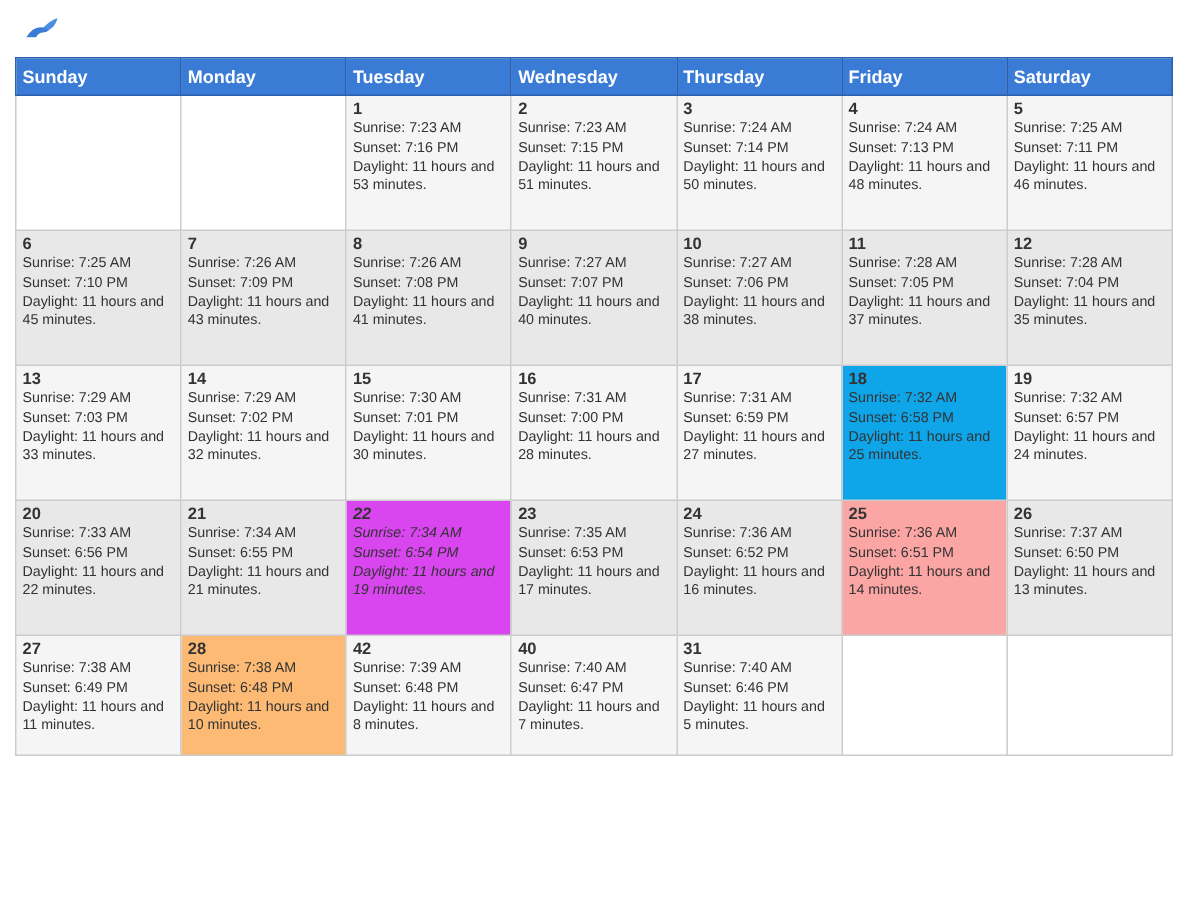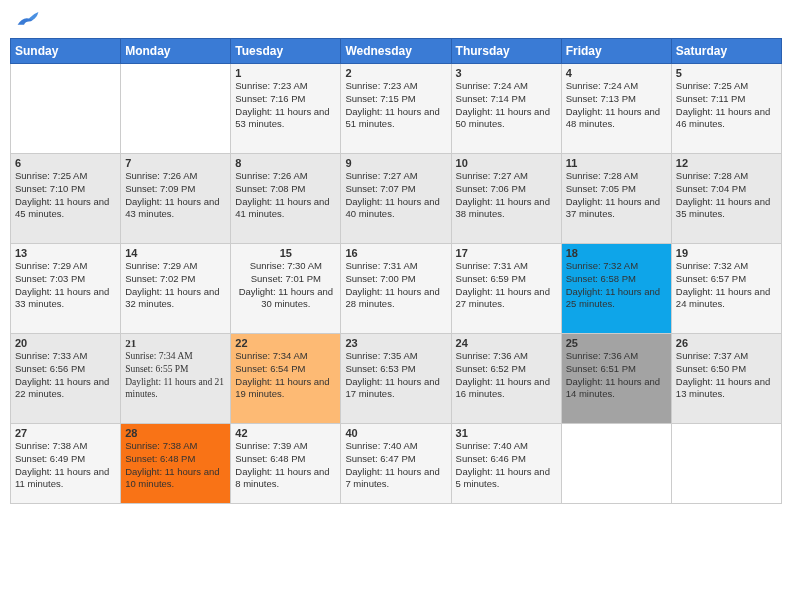--- a/index.html
+++ b/index.html
@@ -191,21 +191,21 @@
       </tr>
       <tr>
         <td style="background-color: rgb(245, 245, 245);">
           <span class="day-number">13</span>
           <div class="day-info">Sunrise: 7:29 AM<br>Sunset: 7:03 PM<br>Daylight: 11 hours and 33 minutes.</div>
         </td>
         <td style="background-color: rgb(245, 245, 245);">
           <span class="day-number">14</span>
           <div class="day-info">Sunrise: 7:29 AM<br>Sunset: 7:02 PM<br>Daylight: 11 hours and 32 minutes.</div>
         </td>
-        <td style="background-color: rgb(245, 245, 245); text-align: center;">
+        <td style="background-color: rgb(245, 245, 245);">
           <span class="day-number">15</span>
           <div class="day-info">Sunrise: 7:30 AM<br>Sunset: 7:01 PM<br>Daylight: 11 hours and 30 minutes.</div>
         </td>
         <td style="background-color: rgb(245, 245, 245);">
           <span class="day-number">16</span>
           <div class="day-info">Sunrise: 7:31 AM<br>Sunset: 7:00 PM<br>Daylight: 11 hours and 28 minutes.</div>
         </td>
         <td style="background-color: rgb(245, 245, 245);">
           <span class="day-number">17</span>
           <div class="day-info">Sunrise: 7:31 AM<br>Sunset: 6:59 PM<br>Daylight: 11 hours and 27 minutes.</div>
@@ -217,51 +217,51 @@
         <td style="background-color: rgb(245, 245, 245);">
           <span class="day-number">19</span>
           <div class="day-info">Sunrise: 7:32 AM<br>Sunset: 6:57 PM<br>Daylight: 11 hours and 24 minutes.</div>
         </td>
       </tr>
       <tr>
         <td style="background-color: rgb(232, 232, 232);">
           <span class="day-number">20</span>
           <div class="day-info">Sunrise: 7:33 AM<br>Sunset: 6:56 PM<br>Daylight: 11 hours and 22 minutes.</div>
         </td>
-        <td style="background-color: rgb(232, 232, 232); font-family: Liberation Serif, serif;">
+        <td style="background-color: rgb(232, 232, 232);">
           <span class="day-number">21</span>
           <div class="day-info">Sunrise: 7:34 AM<br>Sunset: 6:55 PM<br>Daylight: 11 hours and 21 minutes.</div>
         </td>
-        <td style="background-color: #fdba74;">
+        <td style="background-color: #d946ef; font-style: italic;">
           <span class="day-number">22</span>
           <div class="day-info">Sunrise: 7:34 AM<br>Sunset: 6:54 PM<br>Daylight: 11 hours and 19 minutes.</div>
         </td>
         <td style="background-color: rgb(232, 232, 232);">
           <span class="day-number">23</span>
           <div class="day-info">Sunrise: 7:35 AM<br>Sunset: 6:53 PM<br>Daylight: 11 hours and 17 minutes.</div>
         </td>
         <td style="background-color: rgb(232, 232, 232);">
           <span class="day-number">24</span>
           <div class="day-info">Sunrise: 7:36 AM<br>Sunset: 6:52 PM<br>Daylight: 11 hours and 16 minutes.</div>
         </td>
-        <td style="background-color: #a3a3a3;">
+        <td style="background-color: #fca5a5;">
           <span class="day-number">25</span>
           <div class="day-info">Sunrise: 7:36 AM<br>Sunset: 6:51 PM<br>Daylight: 11 hours and 14 minutes.</div>
         </td>
         <td style="background-color: rgb(232, 232, 232);">
           <span class="day-number">26</span>
           <div class="day-info">Sunrise: 7:37 AM<br>Sunset: 6:50 PM<br>Daylight: 11 hours and 13 minutes.</div>
         </td>
       </tr>
       <tr>
         <td style="background-color: rgb(245, 245, 245); margin-left: 24px;">
           <span class="day-number">27</span>
           <div class="day-info">Sunrise: 7:38 AM<br>Sunset: 6:49 PM<br>Daylight: 11 hours and 11 minutes.</div>
         </td>
-        <td style="background-color: #f97316; margin-left: 28px;">
+        <td style="background-color: #fdba74; margin-left: 28px;">
           <span class="day-number">28</span>
           <div class="day-info">Sunrise: 7:38 AM<br>Sunset: 6:48 PM<br>Daylight: 11 hours and 10 minutes.</div>
         </td>
         <td style="background-color: rgb(245, 245, 245);">
           <span class="day-number">42</span>
           <div class="day-info">Sunrise: 7:39 AM<br>Sunset: 6:48 PM<br>Daylight: 11 hours and 8 minutes.</div>
         </td>
         <td style="background-color: rgb(245, 245, 245);">
           <span class="day-number">40</span>
           <div class="day-info">Sunrise: 7:40 AM<br>Sunset: 6:47 PM<br>Daylight: 11 hours and 7 minutes.</div>

